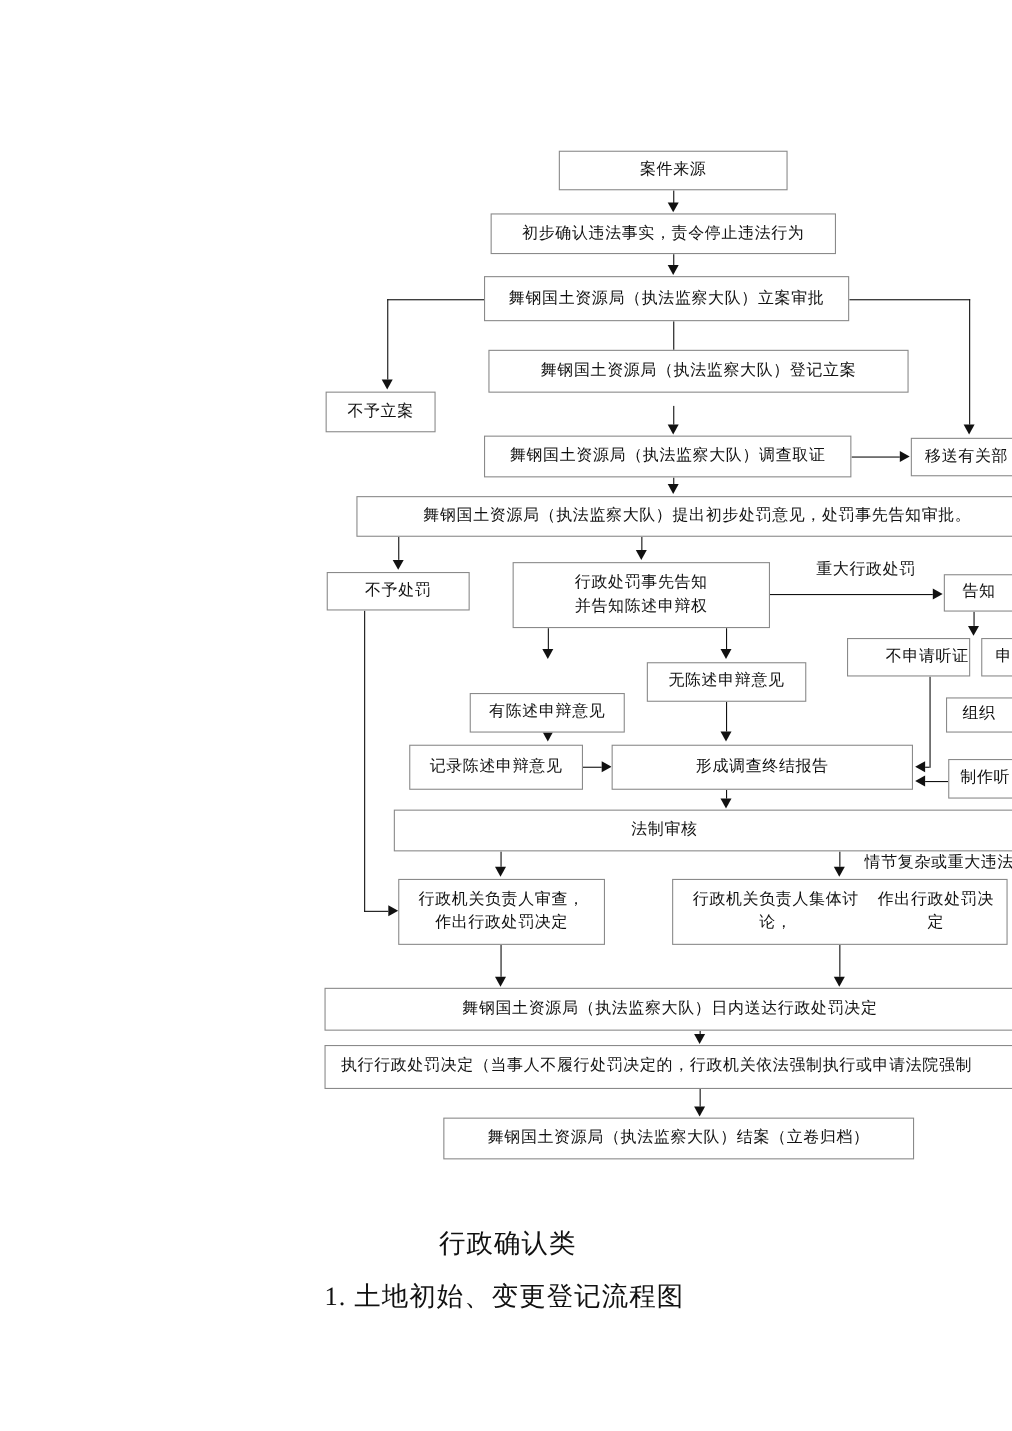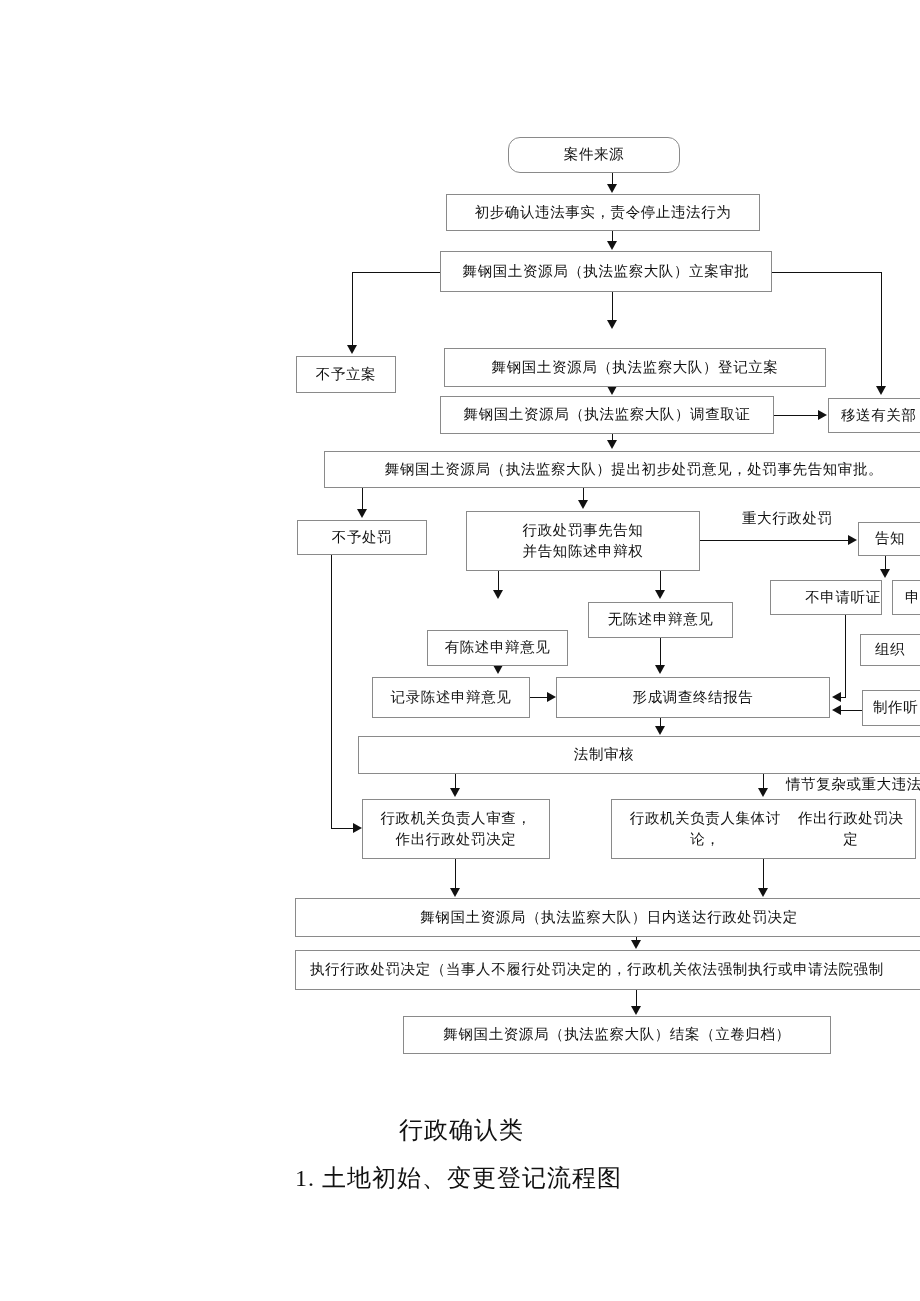--- a/index.html
+++ b/index.html
@@ -90,29 +90,29 @@
     color: #111111;
     white-space: nowrap;
     z-index: 4;
   }
 </style>
 </head>
 <body>
 
 <div id="page">
 
-  <div class="node" style="left:508px; top:137px; width:172px; height:36px;border-radius:12px;">案件来源</div>
+  <div class="node" style="left:508px; top:137px; width:208px; height:36px;">案件来源</div>
 
   <div class="node" style="left:446px; top:194px; width:314px; height:37px;">初步确认违法事实，责令停止违法行为</div>
 
   <div class="node" style="left:440px; top:251px; width:332px; height:41px;">舞钢国土资源局（执法监察大队）立案审批</div>
 
   <div class="node" style="left:296px; top:356px; width:100px; height:37px;">不予立案</div>
 
-  <div class="node" style="left:444px; top:348px; width:382px; height:39px;text-align:center;">舞钢国土资源局（执法监察大队）登记立案</div>
+  <div class="node" style="left:444px; top:318px; width:382px; height:39px;text-align:center;">舞钢国土资源局（执法监察大队）登记立案</div>
 
   <div class="node" style="left:440px; top:396px; width:334px; height:38px;">舞钢国土资源局（执法监察大队）调查取证</div>
 
   <div class="node" style="left:828px; top:398px; width:120px; height:35px; justify-content:flex-start; padding-left:12px;">移送有关部</div>
 
   <div class="node" style="left:324px; top:451px; width:620px; height:37px; justify-content:center;">舞钢国土资源局（执法监察大队）提出初步处罚意见，处罚事先告知审批。</div>
 
   <div class="node" style="left:297px; top:520px; width:130px; height:35px;">不予处罚</div>
 
   <div class="node wrap" style="left:466px; top:511px; width:234px; height:60px; flex-direction:column;">

